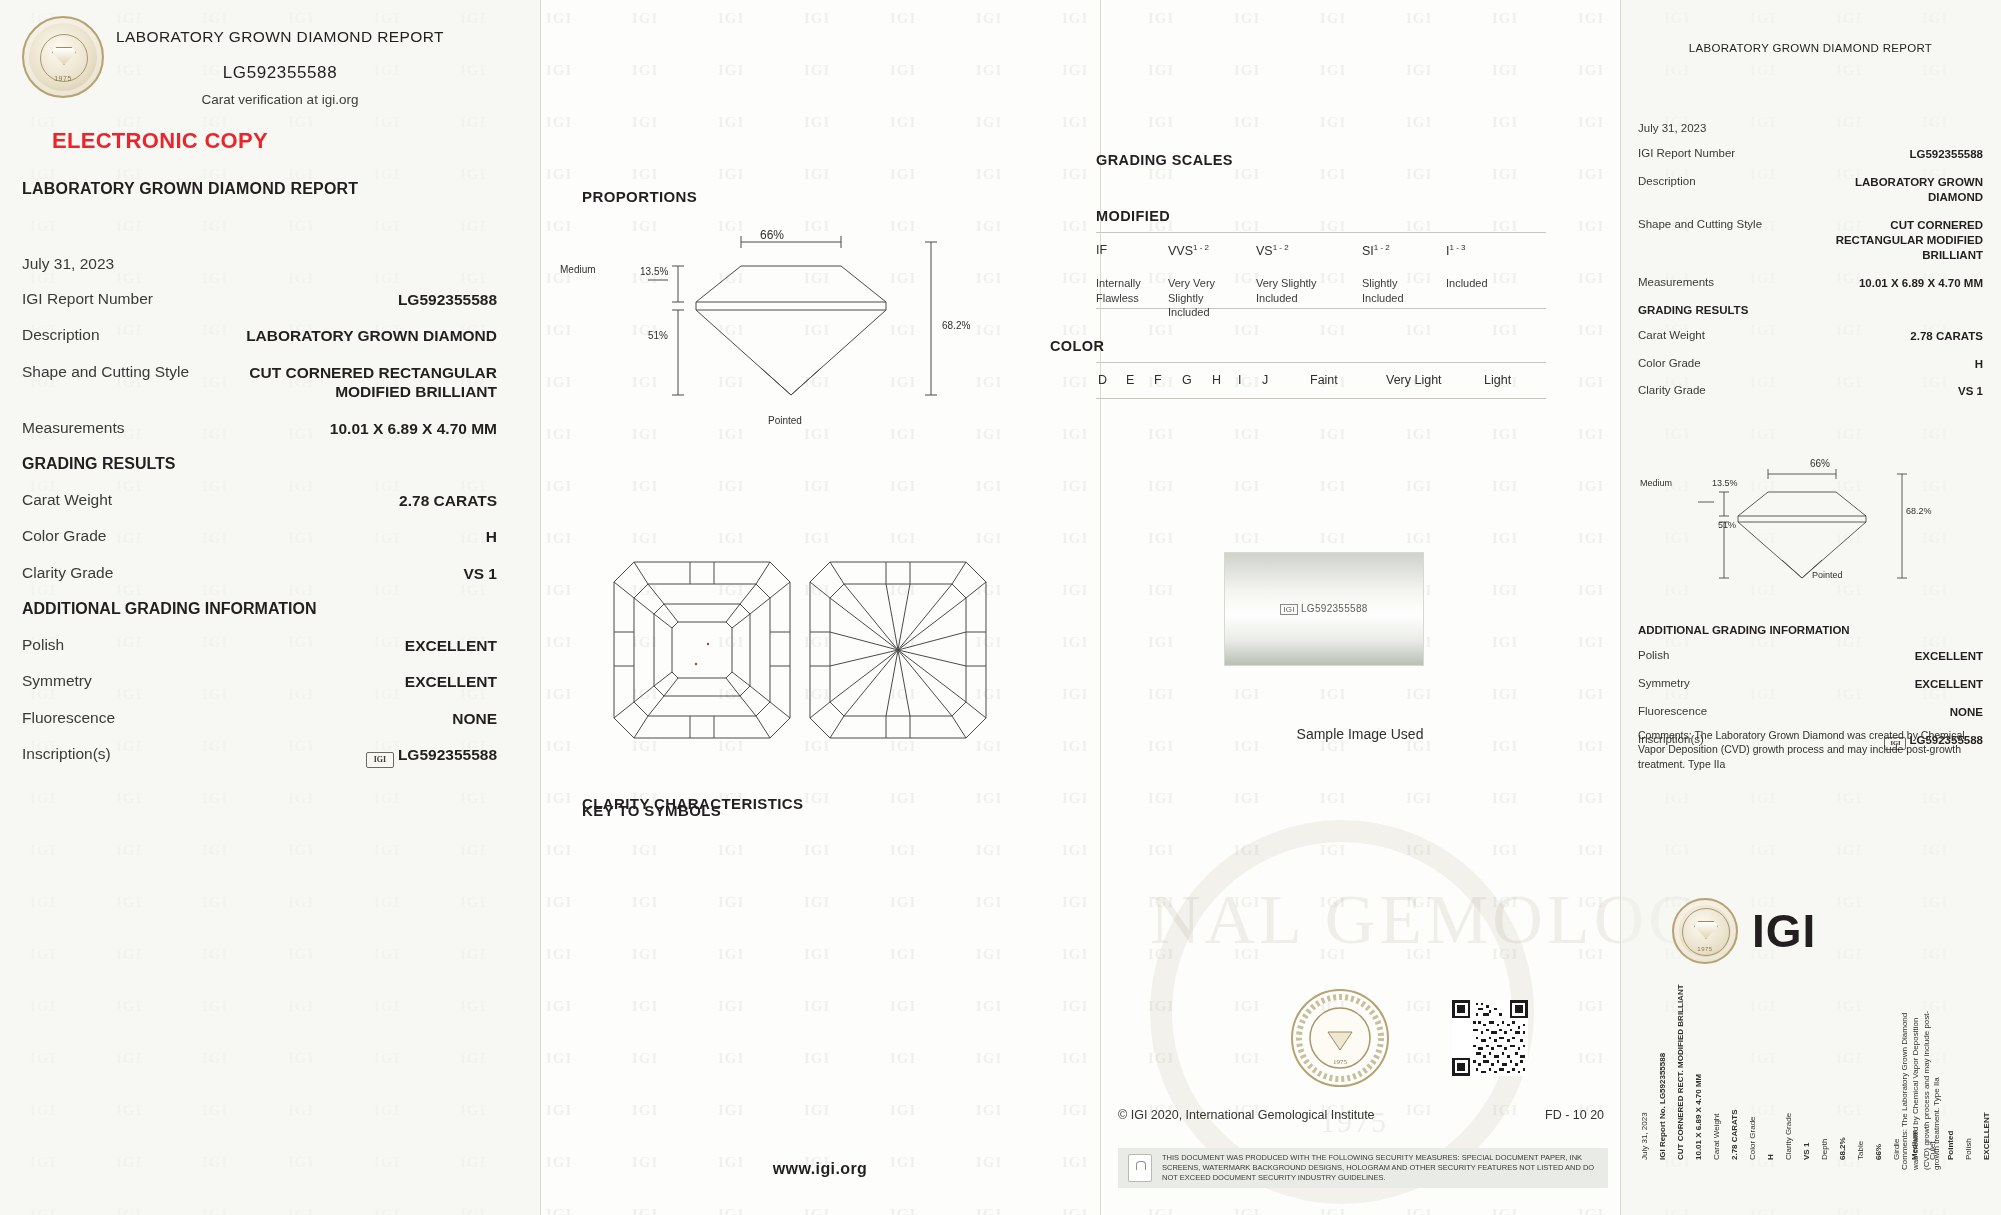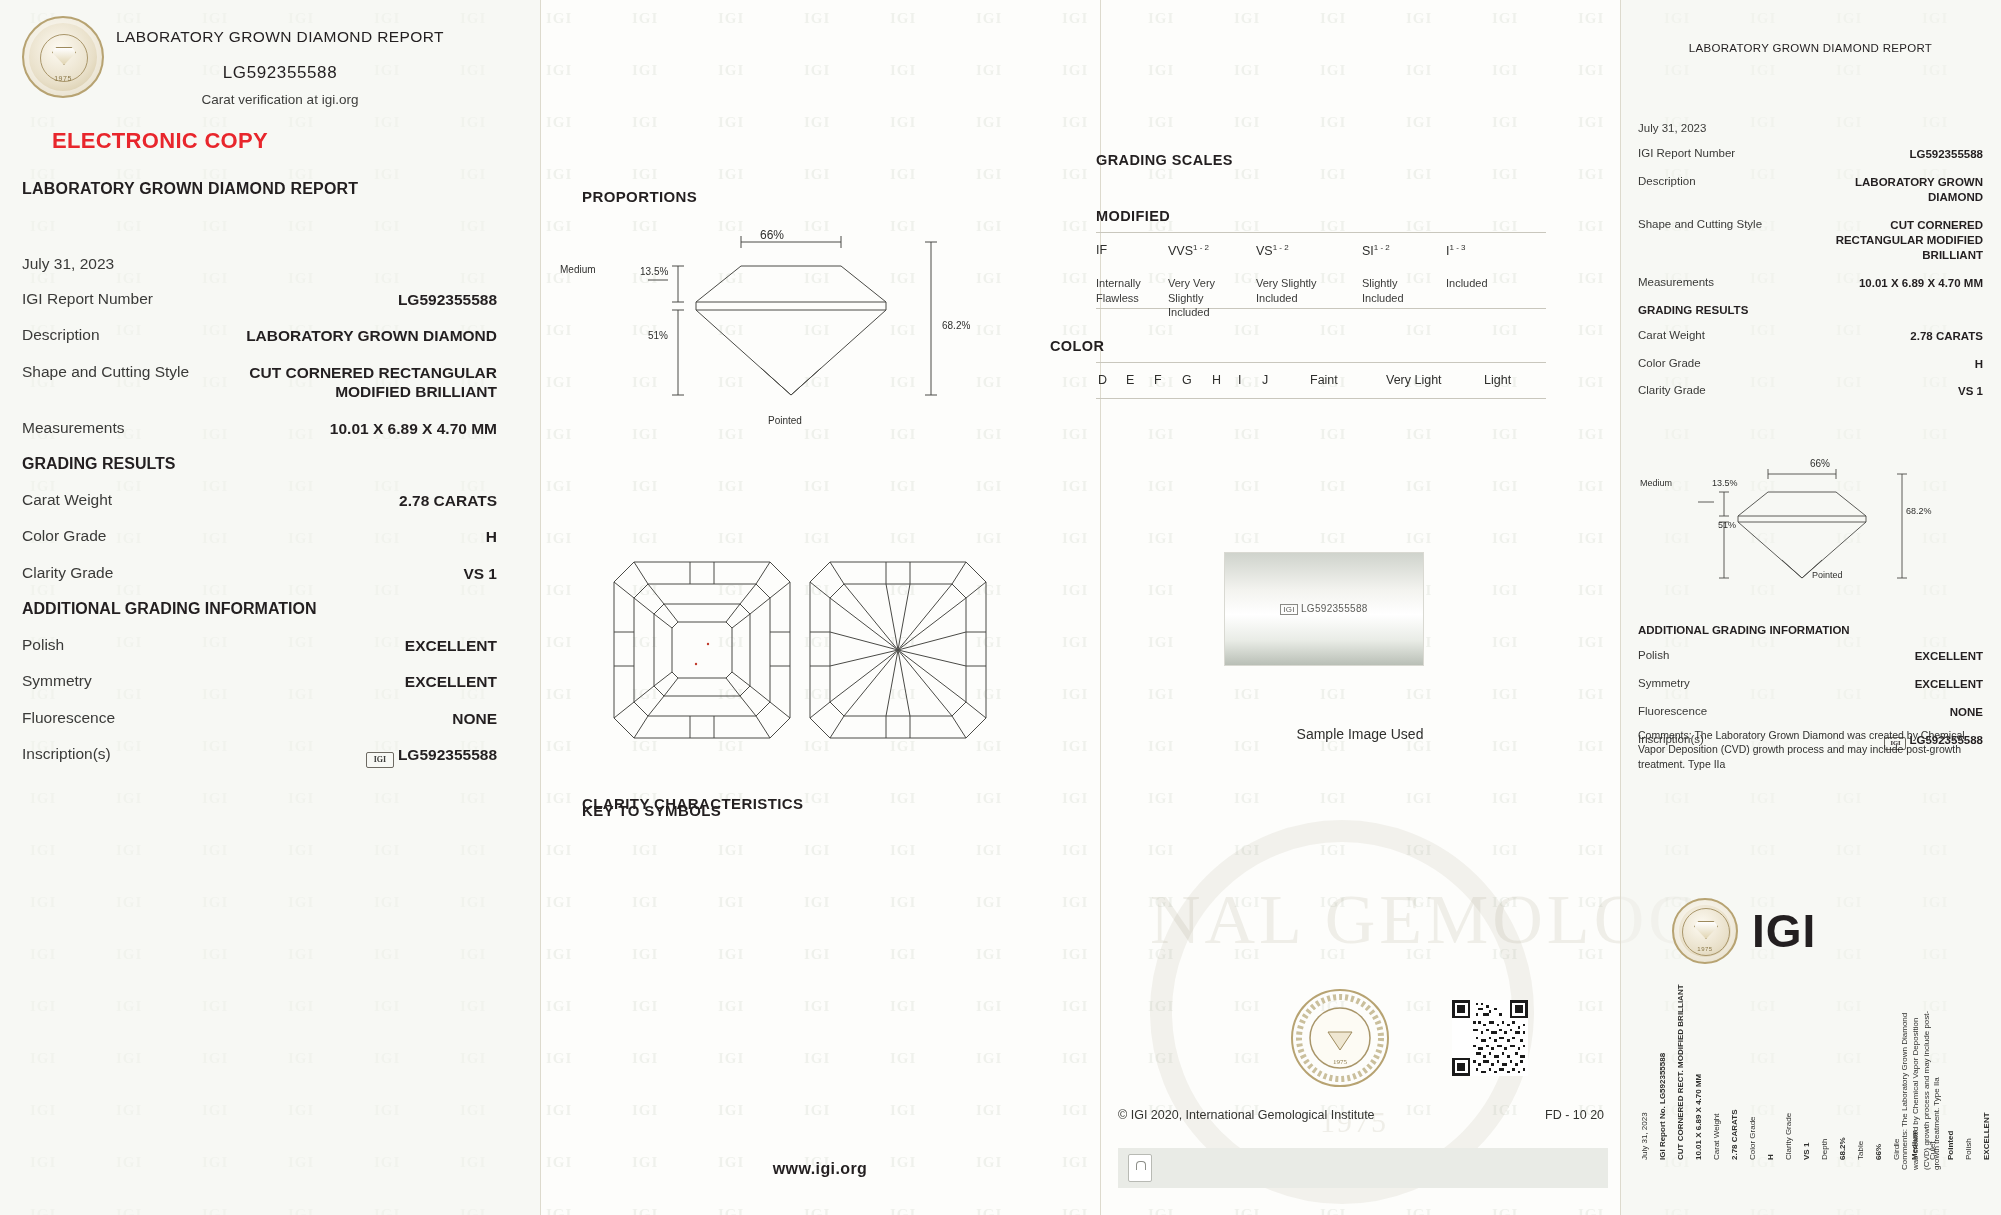--- a/index.html
+++ b/index.html
@@ -1384,20 +1384,21 @@
         <rect x="25" y="27" width="1" height="1"></rect>
         <rect x="27" y="26" width="1" height="1"></rect>
     </g>
   </svg>
 
   <div class="copy">© IGI 2020, International Gemological Institute</div>
   <div class="fd">FD - 10 20</div>
 
   <div class="security-bar">
     <div class="lock"></div>
+    <div class="txt">THIS DOCUMENT WAS PRODUCED WITH THE FOLLOWING SECURITY MEASURES:  SPECIAL DOCUMENT PAPER, INK SCREENS, WATERMARK BACKGROUND DESIGNS, HOLOGRAM AND OTHER SECURITY FEATURES NOT LISTED AND DO NOT EXCEED DOCUMENT SECURITY INDUSTRY GUIDELINES.</div>
   </div>
 
   <div class="c4-head">LABORATORY GROWN DIAMOND REPORT</div>
 
   <div class="c4-kv" style="top:122px;">
     <div class="c4-row">
       <span class="k">July 31, 2023</span>
         <span class="v"></span>
     </div>
     <div class="c4-row">

